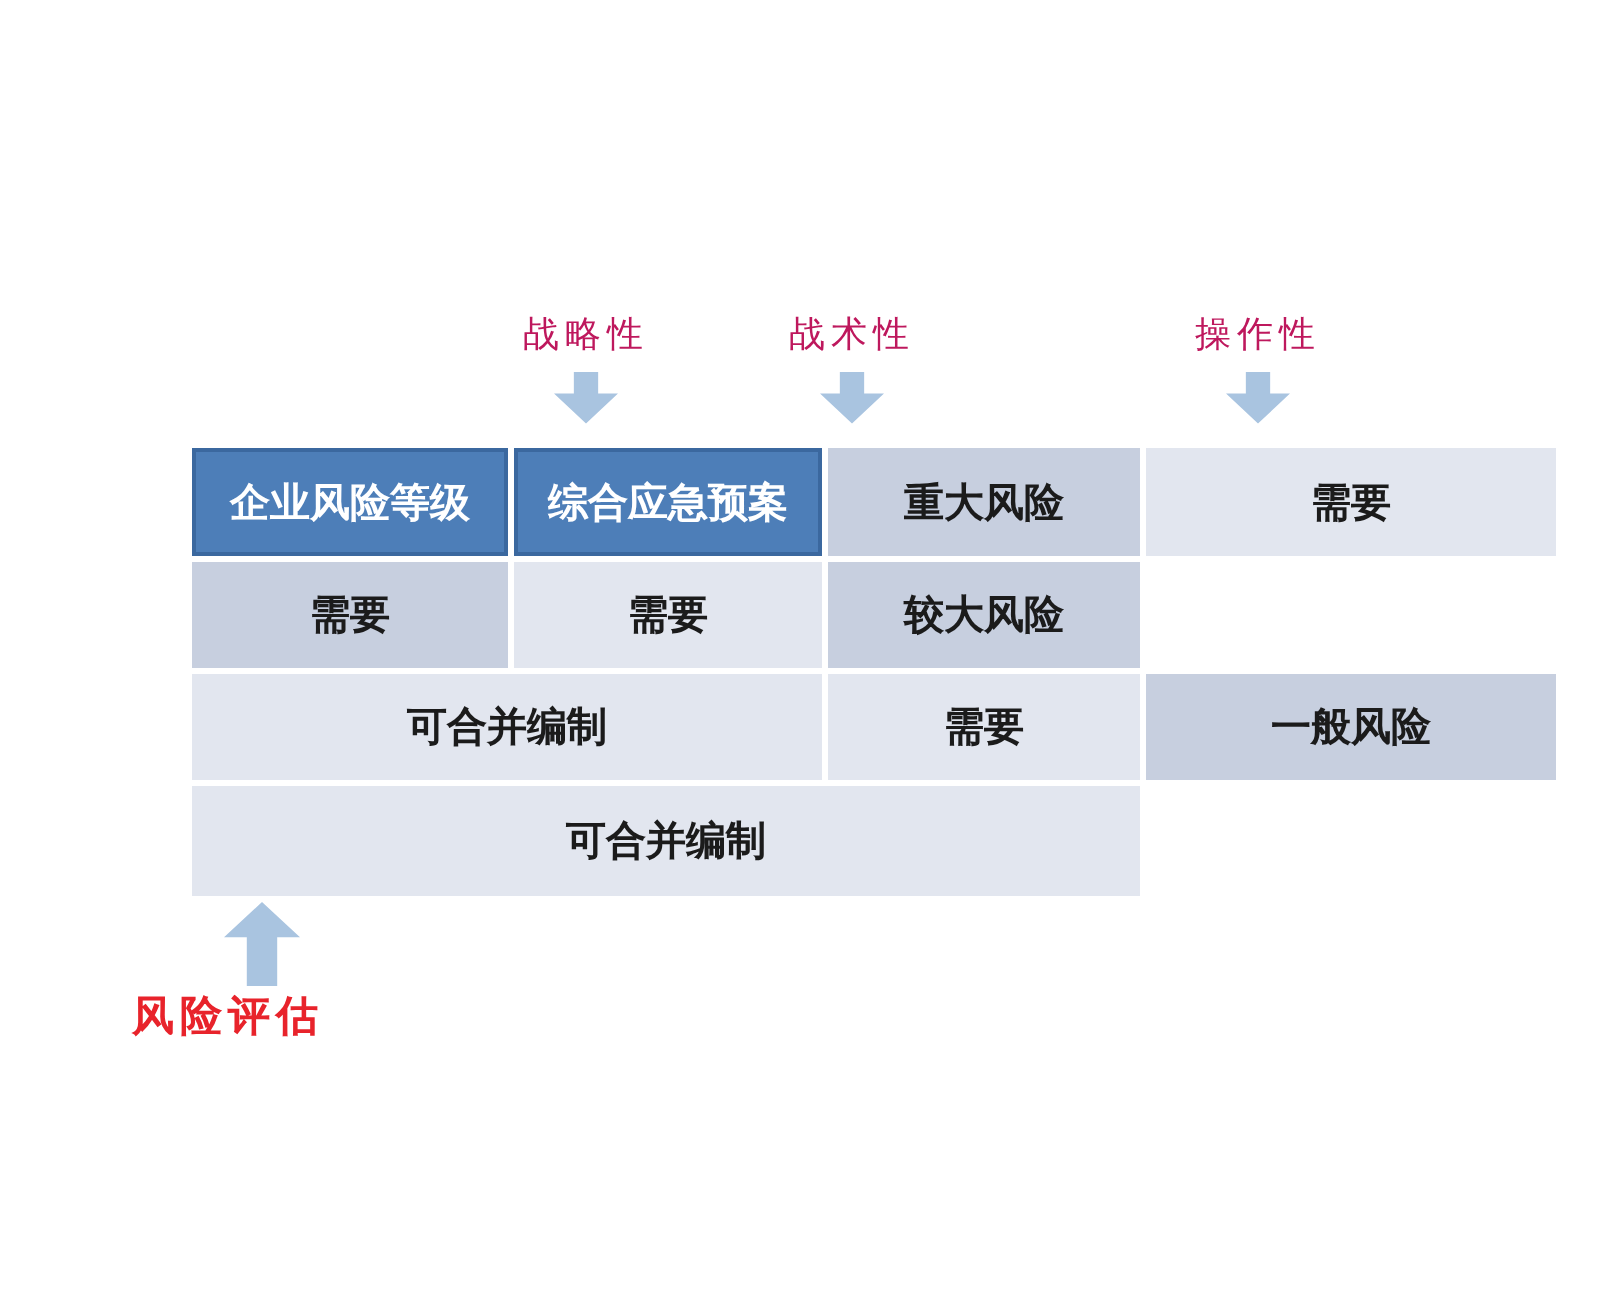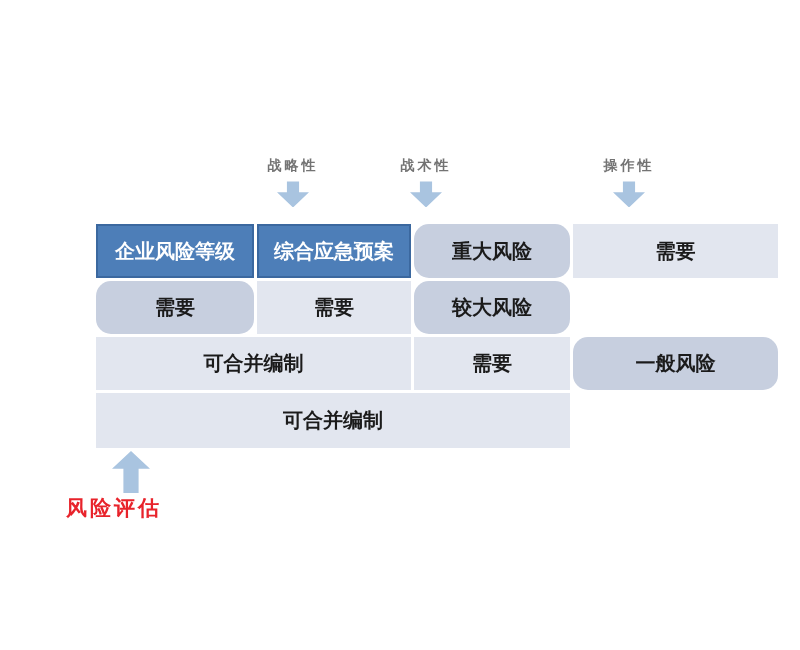--- a/index.html
+++ b/index.html
@@ -18,23 +18,23 @@
     position: absolute;
     top: 158px;
     width: 120px;
     display: flex;
     flex-direction: column;
     align-items: center;
     transform: translateX(-50%);
   }
   .pointer-label {
     font-family: "Liberation Serif", "DejaVu Serif", serif;
-    font-size: 14px;
-    font-weight: bold;
-    color: #737373;
+    font-size: 18px;
+    font-weight: normal;
+    color: #be185d;
     letter-spacing: 3px;
     line-height: 1.1;
     white-space: nowrap;
   }
   .down-arrow {
     margin-top: 8px;
     width: 32px;
     height: 26px;
     background: #a9c4e0;
     clip-path: polygon(31% 0, 69% 0, 69% 42%, 100% 42%, 50% 100%, 0 42%, 31% 42%);
@@ -60,21 +60,21 @@
     font-weight: bold;
     white-space: nowrap;
   }
   .hd {
     background: #4d7eb8;
     border: 2px solid #3b689f;
     color: #ffffff;
     font-size: 20px;
   }
   .hd-wide { font-size: 19px; }
-  .dk { background: #c7cfdf; color: #1b1b1b; font-size: 20px; border-radius: 15px; }
+  .dk { background: #c7cfdf; color: #1b1b1b; font-size: 20px; }
   .lt { background: #e2e6ef; color: #1b1b1b; font-size: 20px; }
   .span2 { grid-column: span 2; }
   .span3 { grid-column: span 3; }
 
   
   .up-arrow {
     position: absolute;
     left: 112px;
     top: 451px;
     width: 38px;

